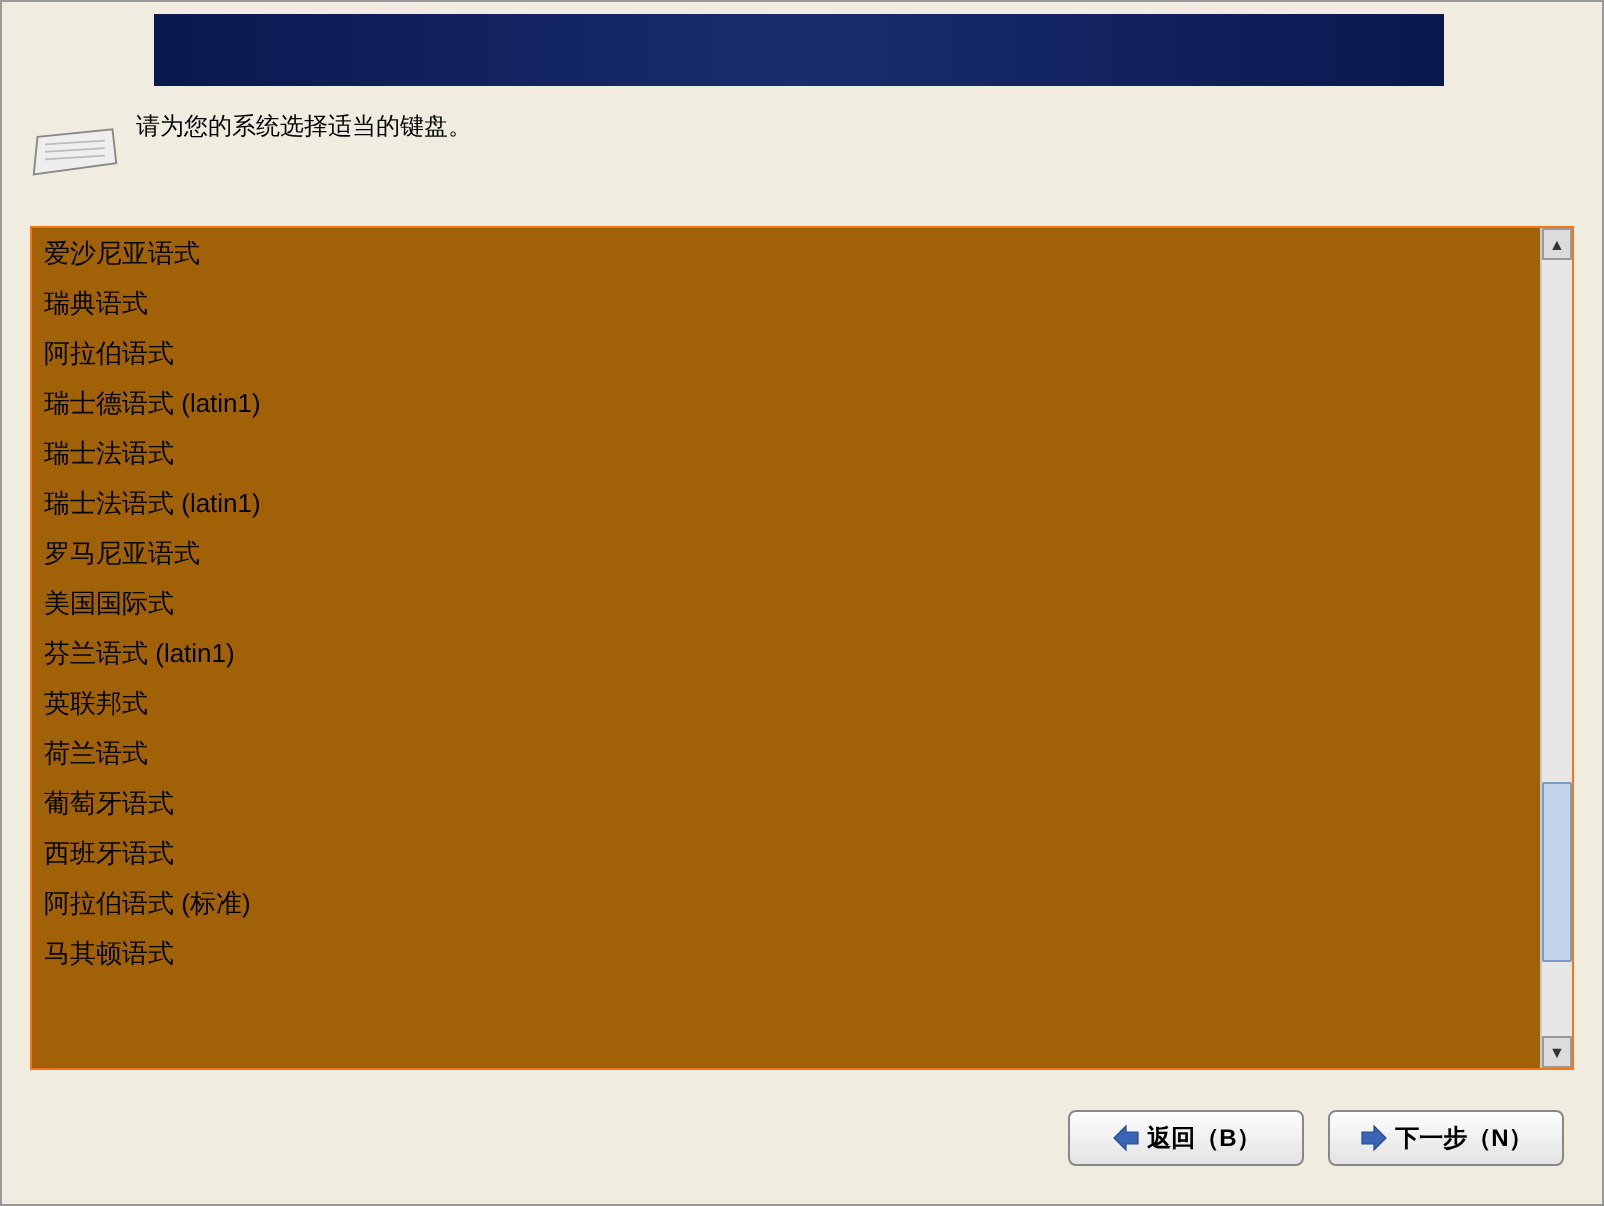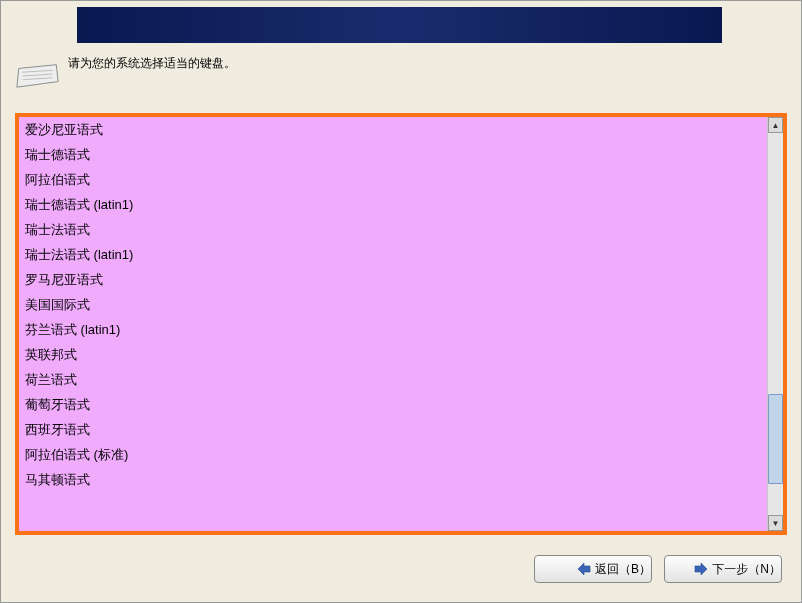--- a/index.html
+++ b/index.html
@@ -50,22 +50,22 @@
       padding: 0 6px 0 2px;
       margin-top: -3px;
       letter-spacing: 0.3px;
     }
     .listbox {
       position: absolute;
       top: 113px;
       left: 15px;
       width: 772px;
       height: 422px;
-      border: 4px solid #f97316;
-      background: #f0abfc;
+      border: 1px solid #f97316;
+      background: #a16207;
       display: flex;
     }
     .list-content {
       flex: 1;
       overflow: hidden;
     }
     .list-item {
       height: 25px;
       line-height: 25px;
       padding-left: 6px;
@@ -113,24 +113,25 @@
       gap: 12px;
     }
     .btn {
       width: 118px;
       height: 28px;
       background: linear-gradient(to bottom, #fdfdfd, #e3e3e3);
       border: 1px solid #888;
       border-radius: 4px;
       display: flex;
       align-items: center;
-      justify-content: flex-end;
+      justify-content: center;
       gap: 4px;
       font-size: 12px;
       cursor: pointer;
+      font-weight: bold;
     }
     .btn .arrow {
       width: 14px;
       height: 14px;
     }
     .border-frame {
       position: absolute;
       top: 0; left: 0;
       width: 802px; height: 603px;
       border: 1px solid #999;
@@ -152,21 +153,21 @@
     <line x1="8" y1="22" x2="40" y2="20" stroke="#bbb" stroke-width="1"></line>
   </svg>
   <div class="header-text">
     <div class="prompt">请为您的系统选择适当的键盘。</div>
   </div>
 </div>
 
 <div class="listbox">
   <div class="list-content">
       <div class="list-item">爱沙尼亚语式</div>
-      <div class="list-item">瑞士德语式</div>
+      <div class="list-item">瑞典语式</div>
       <div class="list-item">阿拉伯语式</div>
       <div class="list-item">瑞士德语式 (latin1)</div>
       <div class="list-item">瑞士法语式</div>
       <div class="list-item">瑞士法语式 (latin1)</div>
       <div class="list-item">罗马尼亚语式</div>
       <div class="list-item">美国国际式</div>
       <div class="list-item">芬兰语式 (latin1)</div>
       <div class="list-item">英联邦式</div>
       <div class="list-item">荷兰语式</div>
       <div class="list-item">葡萄牙语式</div>

